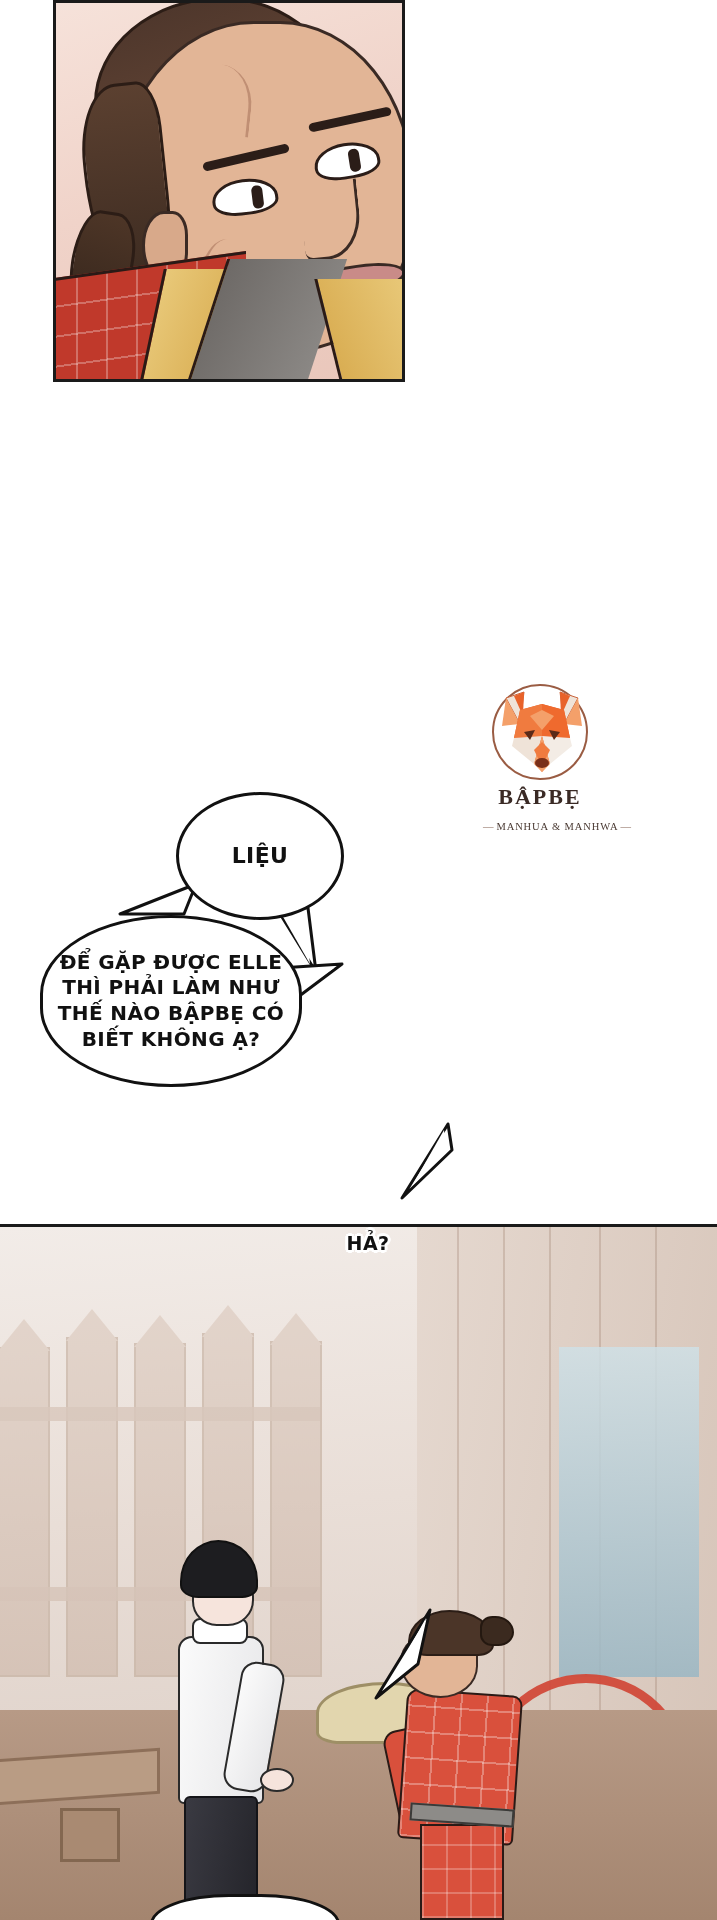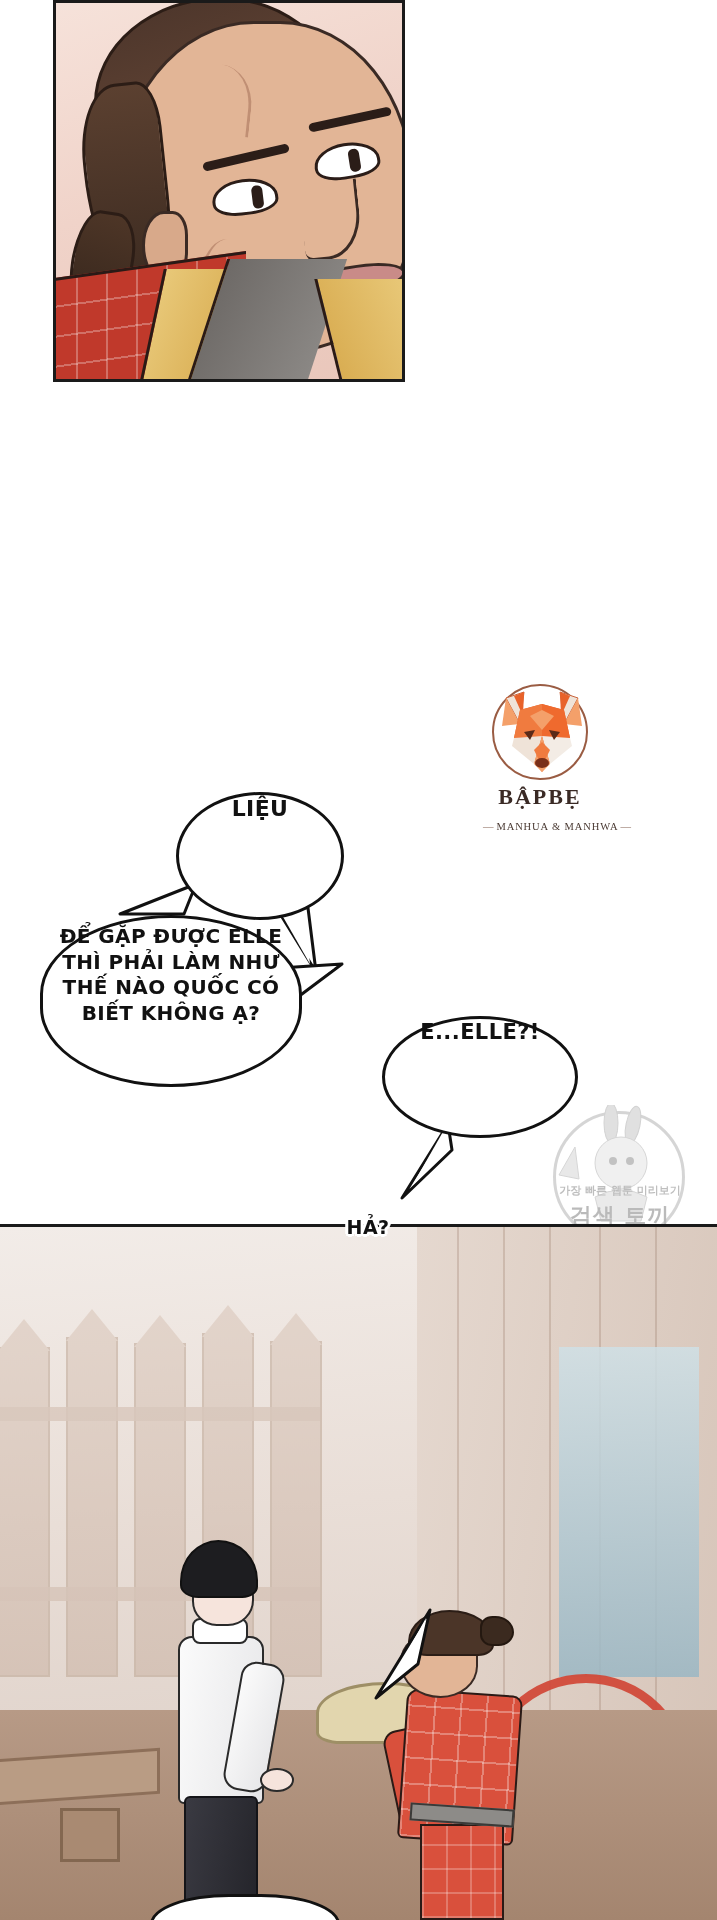--- a/index.html
+++ b/index.html
@@ -152,21 +152,21 @@
   }
 
   
   .divider{
     position:absolute; left:0; top:1224px; width:717px; height:3px; background:#1a1a1a;
   }
 
   
   .bubble{
     position:absolute; background:#fff; border:3px solid #111;
-    display:flex; align-items:flex-start; justify-content:center; text-align:center;
+    display:flex; align-items:center; justify-content:center; text-align:center;
     font-family:"DejaVu Sans", sans-serif; color:#111; font-weight:700;
     line-height:1.28; letter-spacing:.4px; z-index:6;
   }
   .tail{ position:absolute; z-index:5; }
   .tail svg{ display:block; }
 
   #bubble-lieu{
     left:176px; top:792px; width:168px; height:128px;
     border-radius:50%; font-size:22px;
   }
@@ -394,34 +394,20 @@
 
         <polygon points="40,36 52,30 64,36 52,50" fill="#f4a06a"></polygon>
       </svg>
     </div>
     <div class="logo-name">
       <span>BẬPBẸ</span>
     </div>
     <div class="logo-sub">MANHUA &amp; MANHWA</div>
   </div>
 
-  <div class="watermark">
-    <div class="wm-ring"></div>
-    <svg width="150" height="120" viewBox="0 0 150 120" style="position:absolute;left:0;top:0;">
-      <ellipse cx="66" cy="18" rx="7" ry="20" fill="#9a9a9a" stroke="#6a6a6a"></ellipse>
-      <ellipse cx="88" cy="20" rx="7" ry="19" fill="#9a9a9a" stroke="#6a6a6a" transform="rotate(12 88 20)"></ellipse>
-      <circle cx="76" cy="58" r="26" fill="#cfcfcf" stroke="#777"></circle>
-      <circle cx="68" cy="56" r="4" fill="#3a3a3a"></circle>
-      <circle cx="85" cy="56" r="4" fill="#3a3a3a"></circle>
-      <path d="M30 42 L14 70 L34 74 Z" fill="#b6b6b6" stroke="#777"></path>
-      <path d="M50 92 q26 -14 52 0 l-6 24 H56 Z" fill="#bdbdbd" stroke="#777"></path>
-    </svg>
-    <div class="wm-text1">가장 빠른 웹툰 미리보기</div>
-    <div class="wm-text2">검색 토끼</div>
-  </div>
 
   <div class="tail" style="left:118px; top:880px;">
     <svg width="80" height="40" viewBox="0 0 80 40">
       <polygon points="78,4 2,34 66,34" fill="#fff" stroke="#111" stroke-width="3" stroke-linejoin="round"></polygon>
       <polygon points="74,10 14,32 62,32" fill="#fff"></polygon>
     </svg>
   </div>
   <div class="tail" style="left:268px; top:900px;">
     <svg width="56" height="78" viewBox="0 0 56 78">
       <polygon points="6,4 48,72 40,8" fill="#fff" stroke="#111" stroke-width="3" stroke-linejoin="round"></polygon>
@@ -432,31 +418,28 @@
     <span>LIỆU</span>
   </div>
 
   <div class="tail" style="left:276px; top:960px;">
     <svg width="70" height="44" viewBox="0 0 70 44">
       <polygon points="4,8 66,4 18,40" fill="#fff" stroke="#111" stroke-width="3" stroke-linejoin="round"></polygon>
       <polygon points="10,12 58,8 20,34" fill="#fff"></polygon>
     </svg>
   </div>
   <div class="bubble" id="bubble-question">
-    <span>ĐỂ GẶP ĐƯỢC ELLE THÌ PHẢI LÀM NHƯ THẾ NÀO QUỐC CÓ BIẾT KHÔNG Ạ?</span>
+    <span>ĐỂ GẶP ĐƯỢC ELLE THÌ PHẢI LÀM NHƯ THẾ NÀO BẬPBẸ CÓ BIẾT KHÔNG Ạ?</span>
   </div>
 
   <div class="tail" style="left:398px; top:1120px;">
     <svg width="60" height="84" viewBox="0 0 60 84">
       <polygon points="50,4 4,78 54,30" fill="#fff" stroke="#111" stroke-width="3" stroke-linejoin="round"></polygon>
       <polygon points="46,10 14,66 48,30" fill="#fff"></polygon>
     </svg>
-  </div>
-  <div class="bubble" id="bubble-elle">
-    <span>E...ELLE?!</span>
   </div>
 
   <div class="divider"></div>
 
   <div class="scene">
     <div class="scene-bg"></div>
 
     <div class="wall-right">
       <div class="plank" style="left:40px"></div>
       <div class="plank" style="left:86px"></div>

